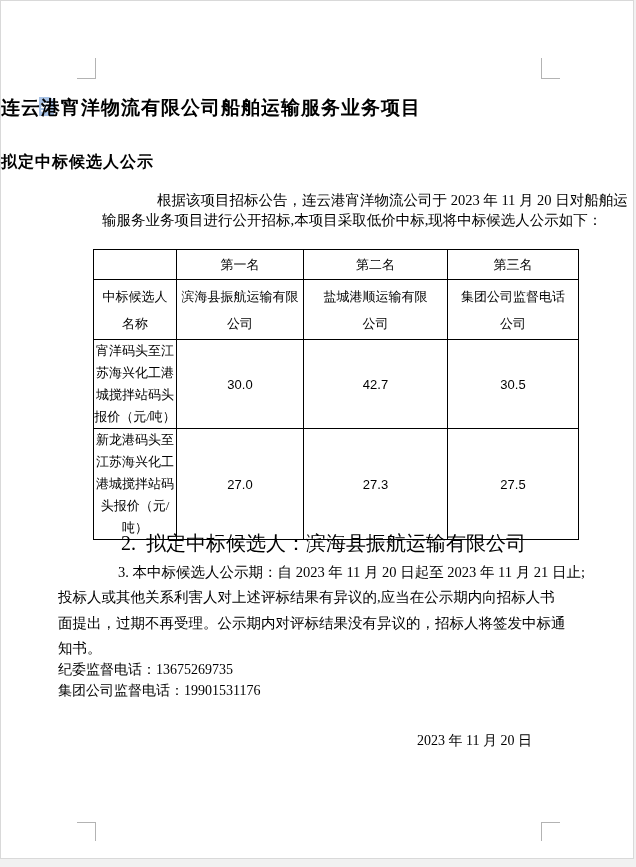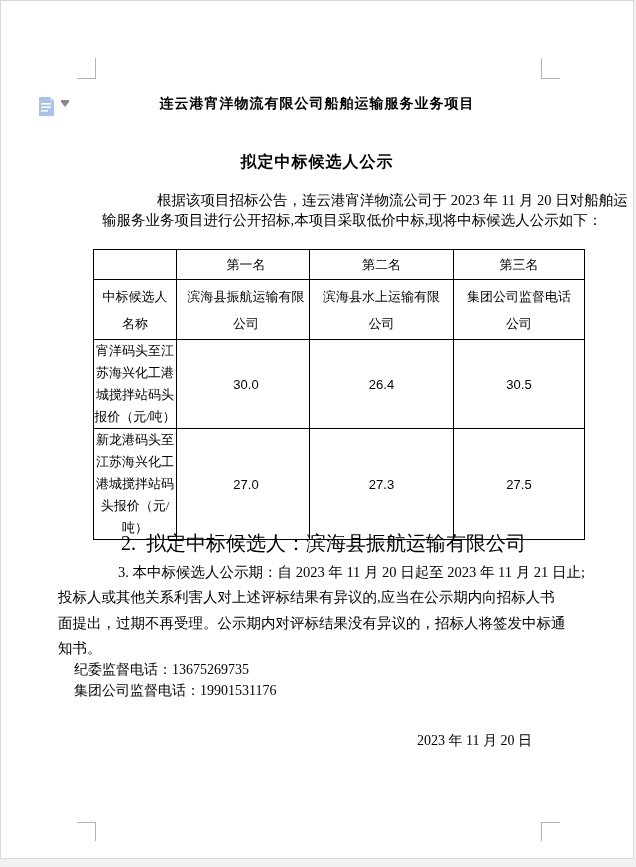--- a/index.html
+++ b/index.html
@@ -17,47 +17,47 @@
   .paste-btn{position:absolute;left:36px;top:95px;width:36px;height:24px;display:flex;align-items:flex-start;gap:5px;cursor:pointer;}
   .paste-arrow{margin-top:6px;width:0;height:0;border-left:4px solid transparent;border-right:4px solid transparent;border-top:5px solid #8a8a8a;position:relative;}
   .paste-arrow::before{content:"";position:absolute;left:-4px;top:-7px;width:8px;height:1.5px;background:#8a8a8a;}
   
   .crop{position:absolute;box-sizing:border-box;}
   .crop.tl{left:76px;top:57px;width:19px;height:21px;border-right:1px solid #b3b3b3;border-bottom:1px solid #b3b3b3;}
   .crop.tr{left:540px;top:57px;width:19px;height:21px;border-left:1px solid #b3b3b3;border-bottom:1px solid #b3b3b3;}
   .crop.bl{left:76px;top:821px;width:19px;height:19px;border-right:1px solid #b3b3b3;border-top:1px solid #b3b3b3;}
   .crop.br{left:540px;top:821px;width:19px;height:19px;border-left:1px solid #b3b3b3;border-top:1px solid #b3b3b3;}
   
-  .doc-title{position:absolute;left:0;right:0;top:94px;text-align:center;font-size:14px;font-weight:bold;letter-spacing:1px;white-space:pre;}
-  .doc-subtitle{position:absolute;left:0;right:0;top:151px;text-align:center;font-size:16px;font-weight:bold;letter-spacing:1px;white-space:pre;}
+  .doc-title{position:absolute;left:0;right:0;top:94px;text-align:left;font-size:19px;font-weight:bold;letter-spacing:1px;white-space:pre;}
+  .doc-subtitle{position:absolute;left:0;right:0;top:151px;text-align:left;font-size:16px;font-weight:bold;letter-spacing:1px;white-space:pre;}
   .intro{position:absolute;left:57px;top:190px;width:486px;font-size:14.5px;line-height:19.5px;}
   .intro .ln{white-space:pre;margin-left:44px;}
   .intro .ln.indent1{padding-left:55px;}
   .intro .ln.indent2{padding-left:31px;}
   
   table.cand{position:absolute;left:92px;top:248px;border-collapse:collapse;table-layout:fixed;}
   table.cand td{border:1px solid #000;text-align:center;vertical-align:middle;padding:0;font-size:13px;white-space:pre-line;}
   table.cand .c0{width:82px;}
-  table.cand .c1{width:126px;padding-left:6px;}
+  table.cand .c1{width:126px;}
   table.cand .c2{width:143px;}
   table.cand .c3{width:130px;}
   tr.hrow{height:30px;}
   tr.nrow{height:60px;}
   tr.nrow td{line-height:27px;}
   tr.p1row{height:87px;}
   tr.p2row{height:108px;}
   td.rowlabel{text-align:left;padding:0 2px 0 5px;font-size:12.5px;line-height:22px;}
   td.price{font-family:"Liberation Sans","DejaVu Sans",sans-serif;font-size:13px;}
   
   .item2{position:absolute;left:120px;top:529px;font-size:20px;white-space:pre;}
   .item3{position:absolute;left:57px;top:559px;width:486px;font-size:14.5px;line-height:25.4px;}
   .item3 .ln{white-space:pre;}
   .item3 .ln.indent1{padding-left:60px;}
   .contacts{position:absolute;left:57px;top:658px;font-size:14px;line-height:21px;}
-  .contacts div{white-space:pre;margin-left:16px;}
+  .contacts div{white-space:pre;}
   .sign-company{position:absolute;right:96px;top:709px;font-size:14px;white-space:pre;}
   .sign-date{position:absolute;right:101px;top:731px;font-size:14px;white-space:pre;}
 </style>
 </head>
 <body>
 
 <div class="page">
 
   <div class="paste-btn">
     <span style="display:inline-block;line-height:0;">
@@ -91,32 +91,32 @@
       <td class="c0"></td>
       <td class="c1">第一名</td>
       <td class="c2">第二名</td>
       <td class="c3">第三名</td>
     </tr>
     <tr class="nrow">
       <td class="c0">中标候选人
 名称</td>
       <td class="c1">滨海县振航运输有限
 公司</td>
-      <td class="c2">滨海县水上运输有限
+      <td class="c2">盐城港顺运输有限
 公司</td>
       <td class="c3">集团公司监督电话
 公司</td>
     </tr>
     <tr class="p1row">
       <td class="c0 rowlabel">宵洋码头至江
 苏海兴化工港
 城搅拌站码头
 报价（元/吨）</td>
       <td class="c1 price">30.0</td>
-      <td class="c2 price">26.4</td>
+      <td class="c2 price">42.7</td>
       <td class="c3 price">30.5</td>
     </tr>
     <tr class="p2row">
       <td class="c0 rowlabel">新龙港码头至
 江苏海兴化工
 港城搅拌站码
 头报价（元/
 吨）</td>
       <td class="c1 price">27.0</td>
       <td class="c2 price">27.3</td>

